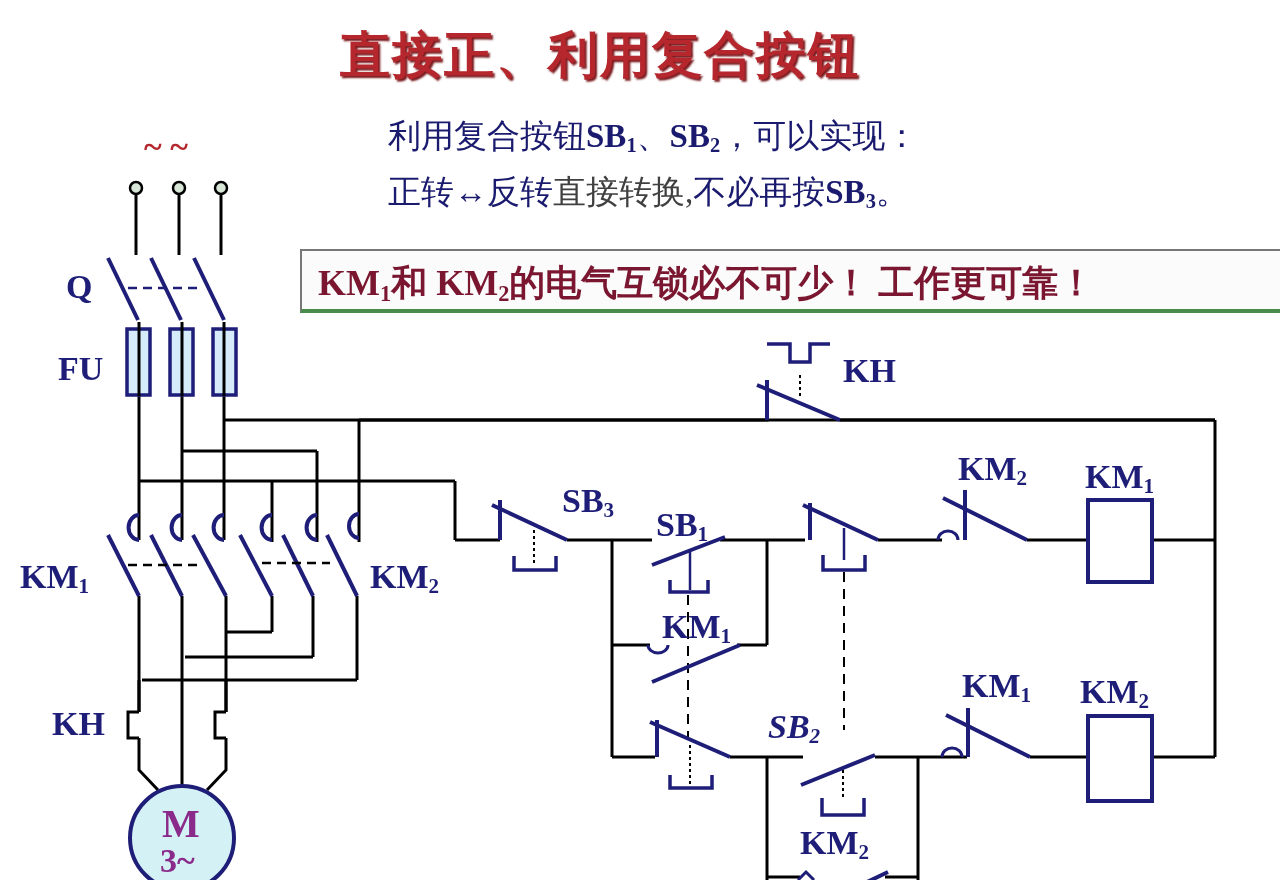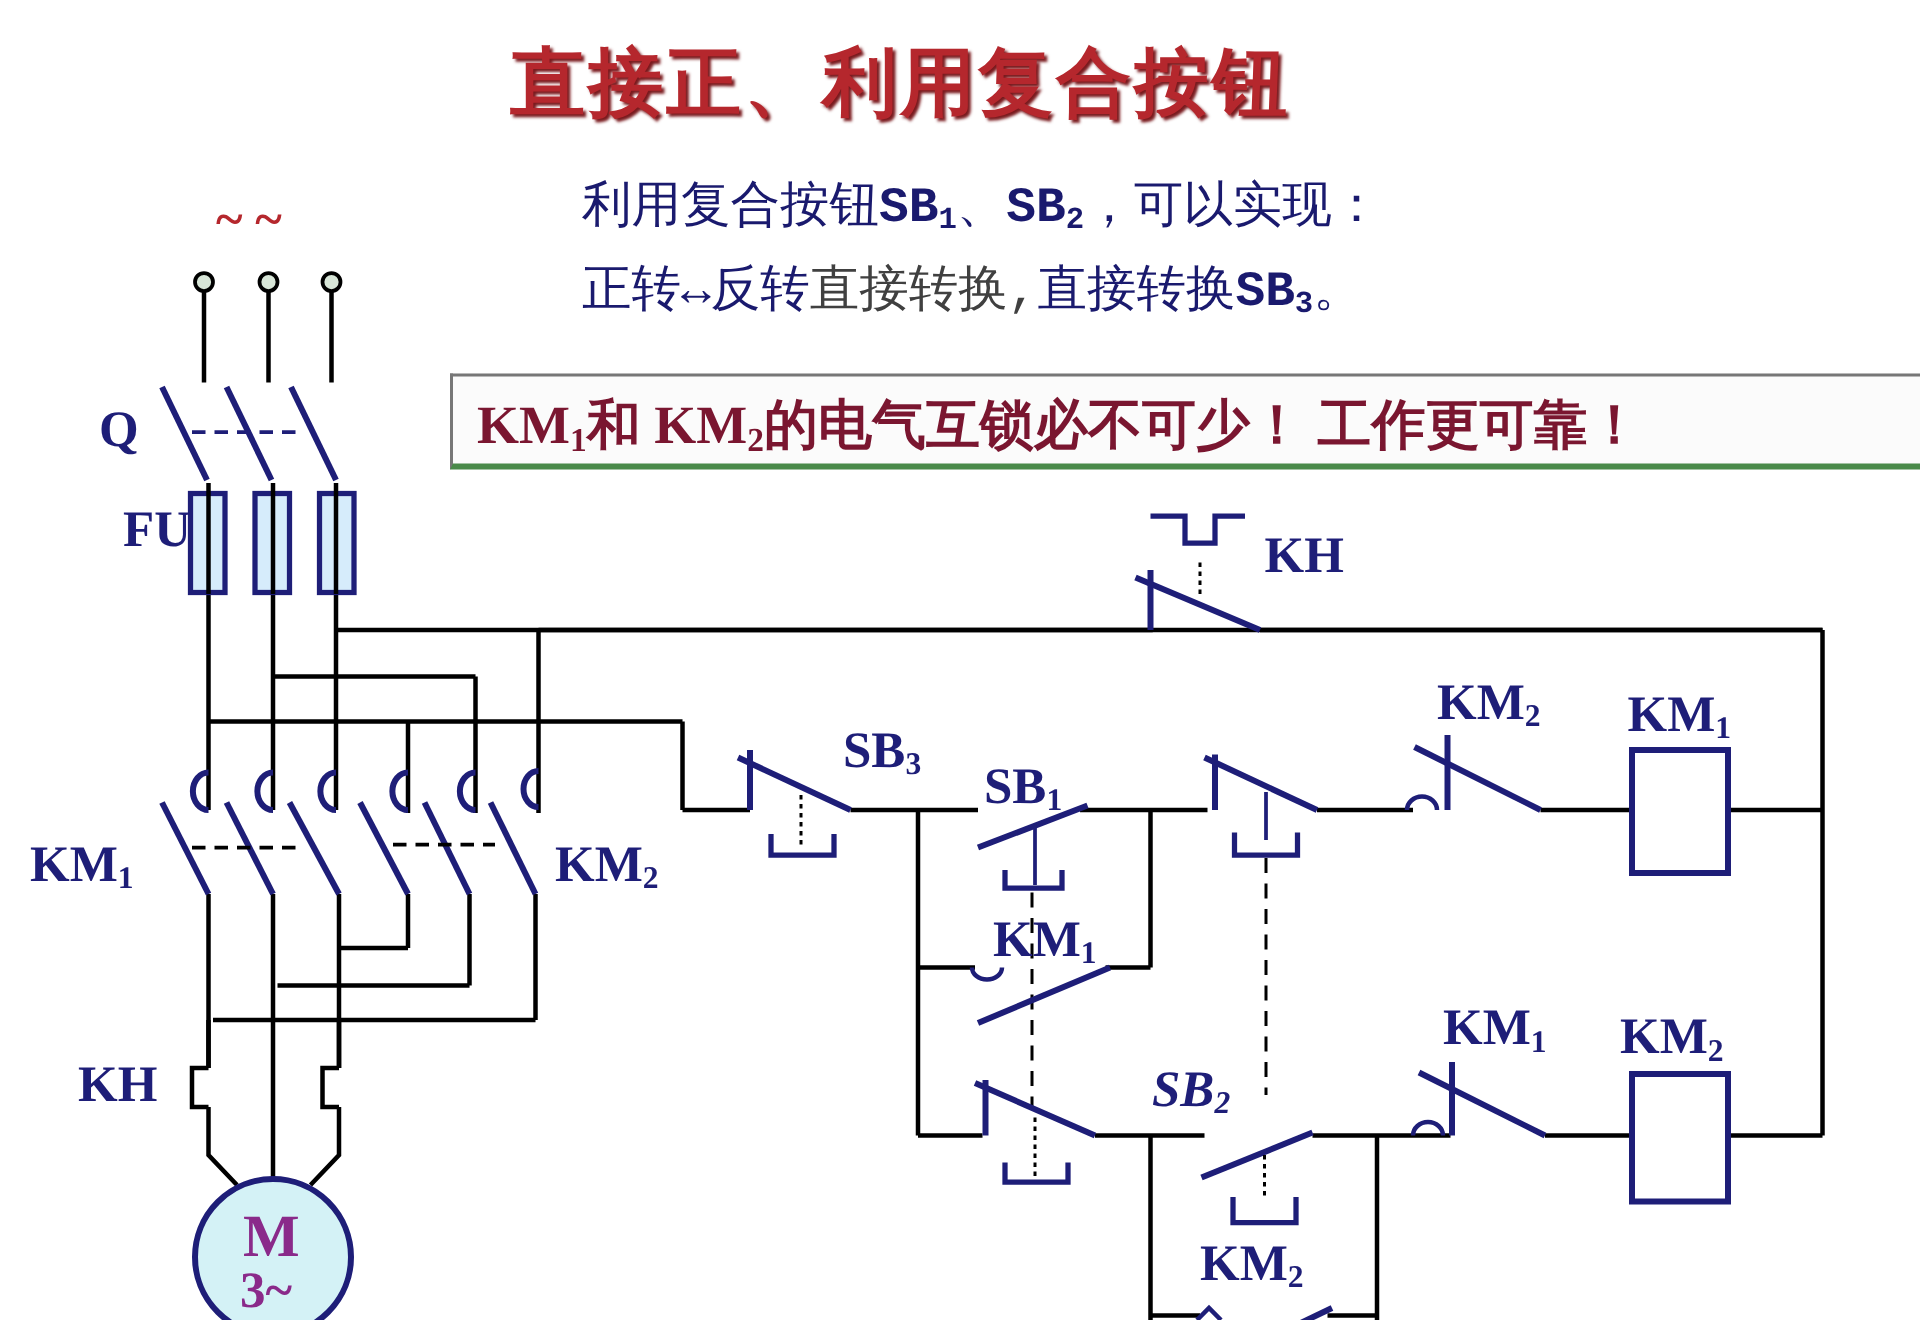--- a/index.html
+++ b/index.html
@@ -1,38 +1,38 @@
 <!DOCTYPE html>
 <html><head>
 <meta charset="utf-8">
 <style>
   html, body { margin:0; padding:0; background:#ffffff; }
   body { width:1280px; height:880px; position:relative; overflow:hidden; font-family:"Liberation Serif", "DejaVu Serif", serif; }
   .title { position:absolute; left:340px; top:22px; font-size:50px; font-weight:bold; color:#b5272d; letter-spacing:2px; text-shadow:2px 2px 2px #7a1a1e; }
-  .subline { position:absolute; left:388px; font-size:33px; color:#1a1a6e; font-weight:normal; white-space:nowrap;font-family:Liberation Mono, monospace; }
+  .subline { position:absolute; left:388px; font-size:33px; color:#1a1a6e; font-weight:normal; white-space:nowrap; }
   .subline.l1 { top:114px; }
   .subline.l2 { top:170px; }
   .red { color:#404040; }
   .b { font-weight:bold; }
   sub { font-size:0.62em; vertical-align:-0.25em; }
   .banner { position:absolute; left:300px; top:249px; width:1124px; height:64px; border:2px solid #777; border-right:3px solid #4a8a4a; border-bottom:4px solid #4a8a4a; background:#fbfbfb; box-sizing:border-box; }
   .banner-text { position:absolute; left:16px; top:8px; font-size:36px; font-weight:bold; color:#7a1630; white-space:nowrap; }
   svg { position:absolute; left:0; top:0; }
   .lbl { position:absolute; font-weight:bold; color:#1e1e78; font-size:34px; white-space:nowrap; }
   .motor-text { position:absolute; font-weight:bold; color:#8a2a8a; font-size:40px; }
   .tilde { position:absolute; color:#b5272d; font-size:34px; font-weight:bold; }
 </style>
 </head>
 <body>
 
 <div class="title">直接正、利用复合按钮</div>
 
 <div class="subline l1"><span>利用复合按钮</span><span class="b"><span>SB</span><sub>1</sub></span><span>、</span><span class="b"><span>SB</span><sub>2</sub></span><span>，可以实现：</span></div>
 
-<div class="subline l2"><span>正转↔反转</span><span class="red">直接转换,</span><span>直接转换</span><span class="b"><span>SB</span><sub>3</sub></span><span>。</span></div>
+<div class="subline l2"><span>正转↔反转</span><span class="red">直接转换,</span><span>不必再按</span><span class="b"><span>SB</span><sub>3</sub></span><span>。</span></div>
 
 <div class="banner">
   <div class="banner-text"><span>KM</span><sub>1</sub><span>和 KM</span><sub>2</sub><span>的电气互锁必不可少！ 工作更可靠！</span></div>
 </div>
 
 <svg width="1280" height="880" viewBox="0 0 1280 880">
   <g stroke="#000" stroke-width="3" fill="none">
 
     <line x1="136" y1="193" x2="136" y2="255"></line>
     <line x1="179" y1="193" x2="179" y2="255"></line>
@@ -198,21 +198,21 @@
   </g>
 
   <g stroke="#1e1e78" stroke-width="4" fill="none">
     <line x1="840" y1="895" x2="888" y2="872"></line>
     <path d="M798,880 l8,-8 l8,8" stroke-width="3"></path>
   </g>
 </svg>
 
 <div class="tilde" style="left:144px;top:128px;">~ ~</div>
 <div class="lbl" style="left:66px;top:268px;">Q</div>
-<div class="lbl" style="left:58px;top:335px;margin-left:24px;">FU</div>
+<div class="lbl" style="left:58px;top:350px;">FU</div>
 <div class="lbl" style="left:20px;top:558px;"><span>KM</span><sub>1</sub></div>
 <div class="lbl" style="left:370px;top:558px;"><span>KM</span><sub>2</sub></div>
 <div class="lbl" style="left:52px;top:705px;">KH</div>
 <div class="motor-text" style="left:162px;top:800px;">M</div>
 <div class="motor-text" style="left:160px;top:842px;font-size:34px;">3~</div>
 
 <div class="lbl" style="left:843px;top:352px;">KH</div>
 <div class="lbl" style="left:518px;top:482px;margin-left:44px;"><span>SB</span><sub>3</sub></div>
 <div class="lbl" style="left:656px;top:506px;"><span>SB</span><sub>1</sub></div>
 <div class="lbl" style="left:662px;top:608px;"><span>KM</span><sub>1</sub></div>

